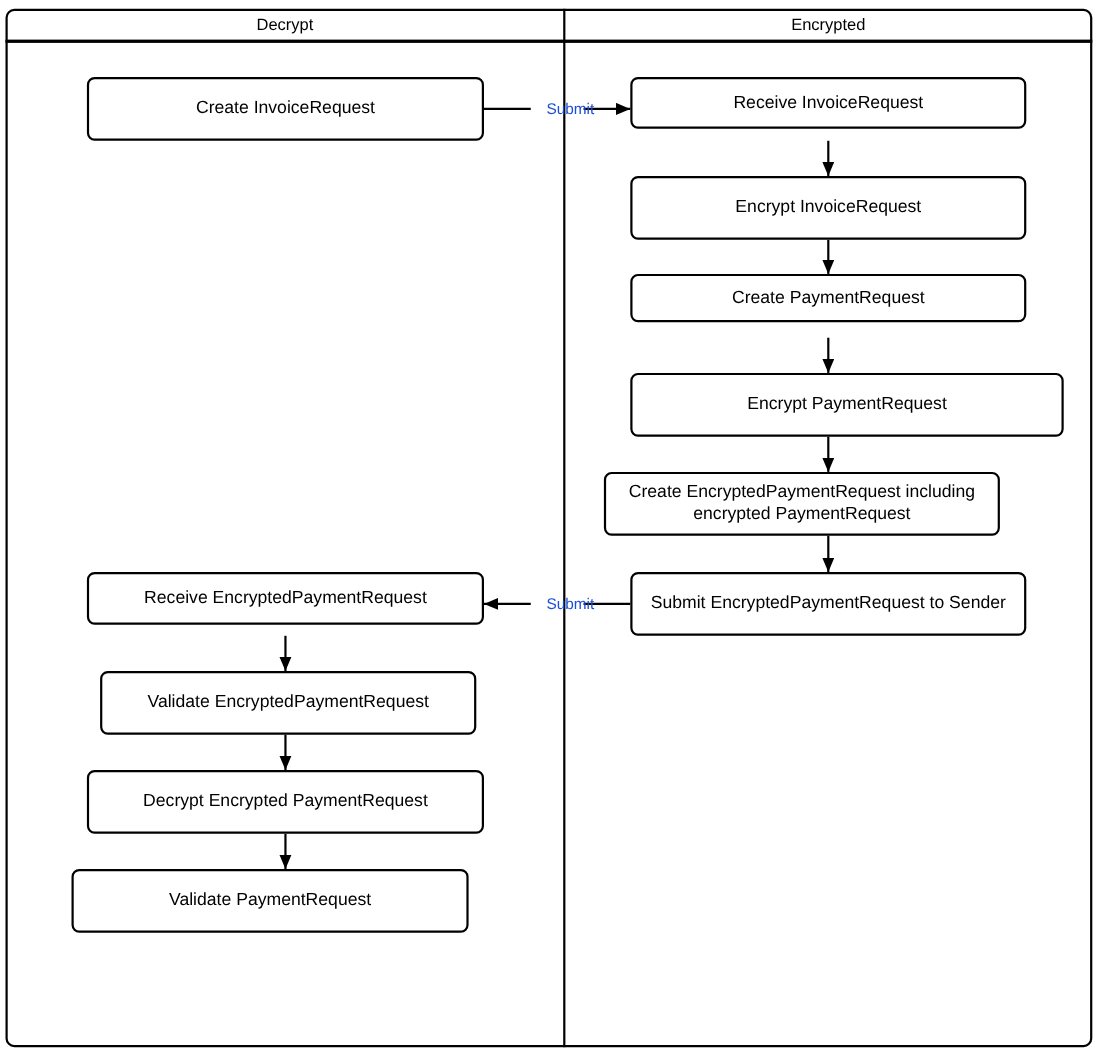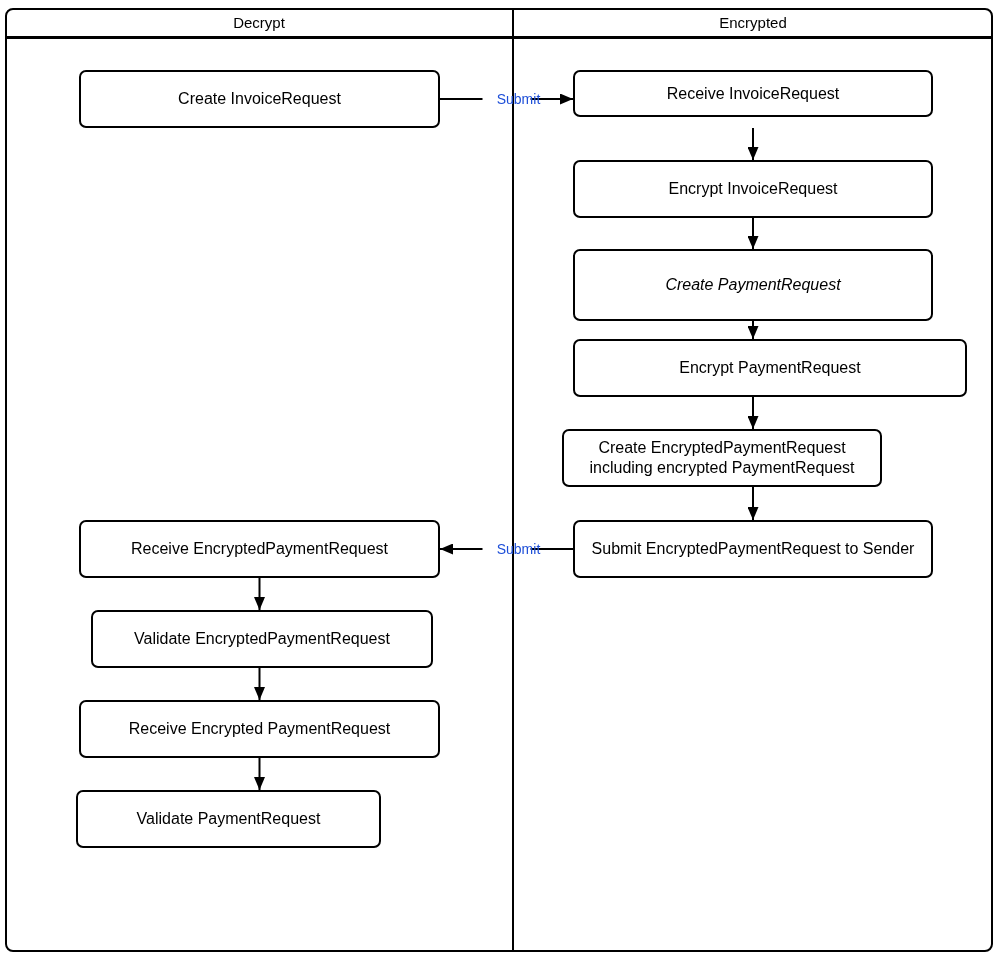--- a/index.html
+++ b/index.html
@@ -106,26 +106,26 @@
     </svg>
 
   <div id="lane-layer">
       <div class="lane-title" style="left: 5px; width: 508px;">Decrypt</div>
       <div class="lane-title" style="left: 513px; width: 480px;">Encrypted</div>
     </div>
   <div id="node-layer">
       <div class="node" style="left: 79px; top: 70px; width: 361px; height: 58px;">Create InvoiceRequest</div>
       <div class="node" style="left: 573px; top: 70px; width: 360px; height: 47px;">Receive InvoiceRequest</div>
       <div class="node" style="left: 573px; top: 160px; width: 360px; height: 58px;">Encrypt InvoiceRequest</div>
-      <div class="node" style="left: 573px; top: 249px; width: 360px; height: 72px; font-style: italic;">Create PaymentRequest</div>
+      <div class="node" style="left: 573px; top: 249px; width: 360px; height: 44px;">Create PaymentRequest</div>
       <div class="node" style="left: 573px; top: 339px; width: 394px; height: 58px;">Encrypt PaymentRequest</div>
-      <div class="node" style="left: 562px; top: 429px; width: 320px; height: 58px;">Create EncryptedPaymentRequest including encrypted PaymentRequest</div>
+      <div class="node" style="left: 549px; top: 429px; width: 360px; height: 58px;">Create EncryptedPaymentRequest including encrypted PaymentRequest</div>
       <div class="node" style="left: 573px; top: 520px; width: 360px; height: 58px;">Submit EncryptedPaymentRequest to Sender</div>
-      <div class="node" style="left: 79px; top: 520px; width: 361px; height: 58px;">Receive EncryptedPaymentRequest</div>
+      <div class="node" style="left: 79px; top: 520px; width: 361px; height: 48px;">Receive EncryptedPaymentRequest</div>
       <div class="node" style="left: 79px; top: 610px; width: 342px; height: 58px; margin-left: 12px;">Validate EncryptedPaymentRequest</div>
-      <div class="node" style="left: 79px; top: 700px; width: 361px; height: 58px;">Receive Encrypted PaymentRequest</div>
-      <div class="node" style="left: 76px; top: 790px; width: 305px; height: 58px;">Validate PaymentRequest</div>
+      <div class="node" style="left: 79px; top: 700px; width: 361px; height: 58px;">Decrypt Encrypted PaymentRequest</div>
+      <div class="node" style="left: 65px; top: 790px; width: 361px; height: 58px;">Validate PaymentRequest</div>
     </div>
   <div id="edge-label-layer">
       <span class="edge-label" style="left: 506.5px; top: 99px;">Submit</span>
       <span class="edge-label" style="left: 506.5px; top: 549px;">Submit</span>
     </div>
 </div>
 
 </body></html>

